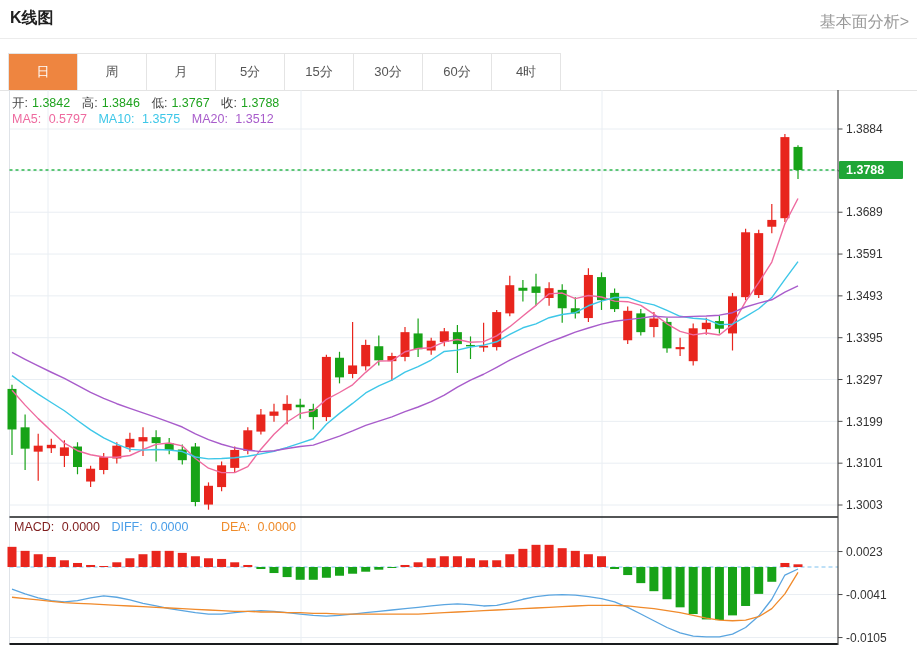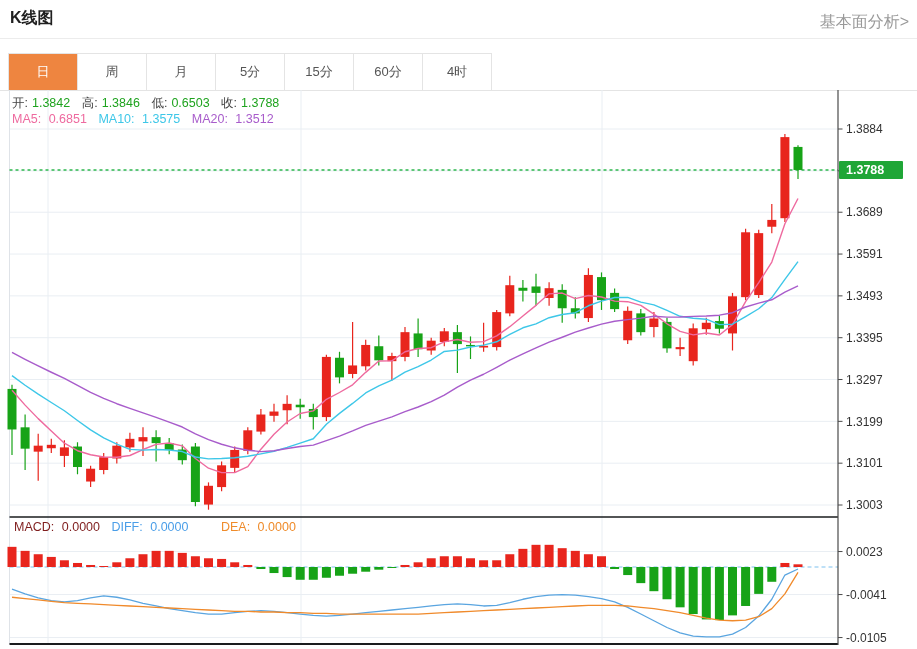--- a/index.html
+++ b/index.html
@@ -34,32 +34,33 @@
   <a class="top-link">基本面分析&gt;</a>
   <div class="title-divider"></div>
 
   <div class="tabbar-line"></div>
   <div class="tab-group">
     <div class="tab active">日</div>
     <div class="tab">周</div>
     <div class="tab">月</div>
     <div class="tab">5分</div>
     <div class="tab">15分</div>
+    <div class="tab">30分</div>
     <div class="tab">60分</div>
     <div class="tab">4时</div>
   </div>
 
   <div class="legend-row" style="top:95px;">
     <span class="grp"><span class="lab">开:</span><span class="v-green">1.3842</span></span>
     <span class="grp"><span class="lab">高:</span><span class="v-green">1.3846</span></span>
-    <span class="grp"><span class="lab">低:</span><span class="v-green">0.6503</span></span>
+    <span class="grp"><span class="lab">低:</span><span class="v-green">1.3767</span></span>
     <span class="grp"><span class="lab">收:</span><span class="v-green">1.3788</span></span>
   </div>
   <div class="legend-row" style="top:112px;">
-    <span class="grp c-ma5"><span>MA5:</span> <span>0.6851</span></span>
+    <span class="grp c-ma5"><span>MA5:</span> <span>0.5797</span></span>
     <span class="grp c-ma10"><span>MA10:</span> <span>1.3575</span></span>
     <span class="grp c-ma20"><span>MA20:</span> <span>1.3512</span></span>
   </div>
   <div class="legend-row" style="top:520px;left:14px;">
     <span class="grp c-macd"><span>MACD:</span> <span>0.0000</span></span>
     <span class="grp c-diff"><span>DIFF:</span> <span>0.0000</span></span>
     <span class="grp c-dea"><span>DEA:</span> <span>0.0000</span></span>
   </div>
 
   <svg id="cv" width="917" height="559">

